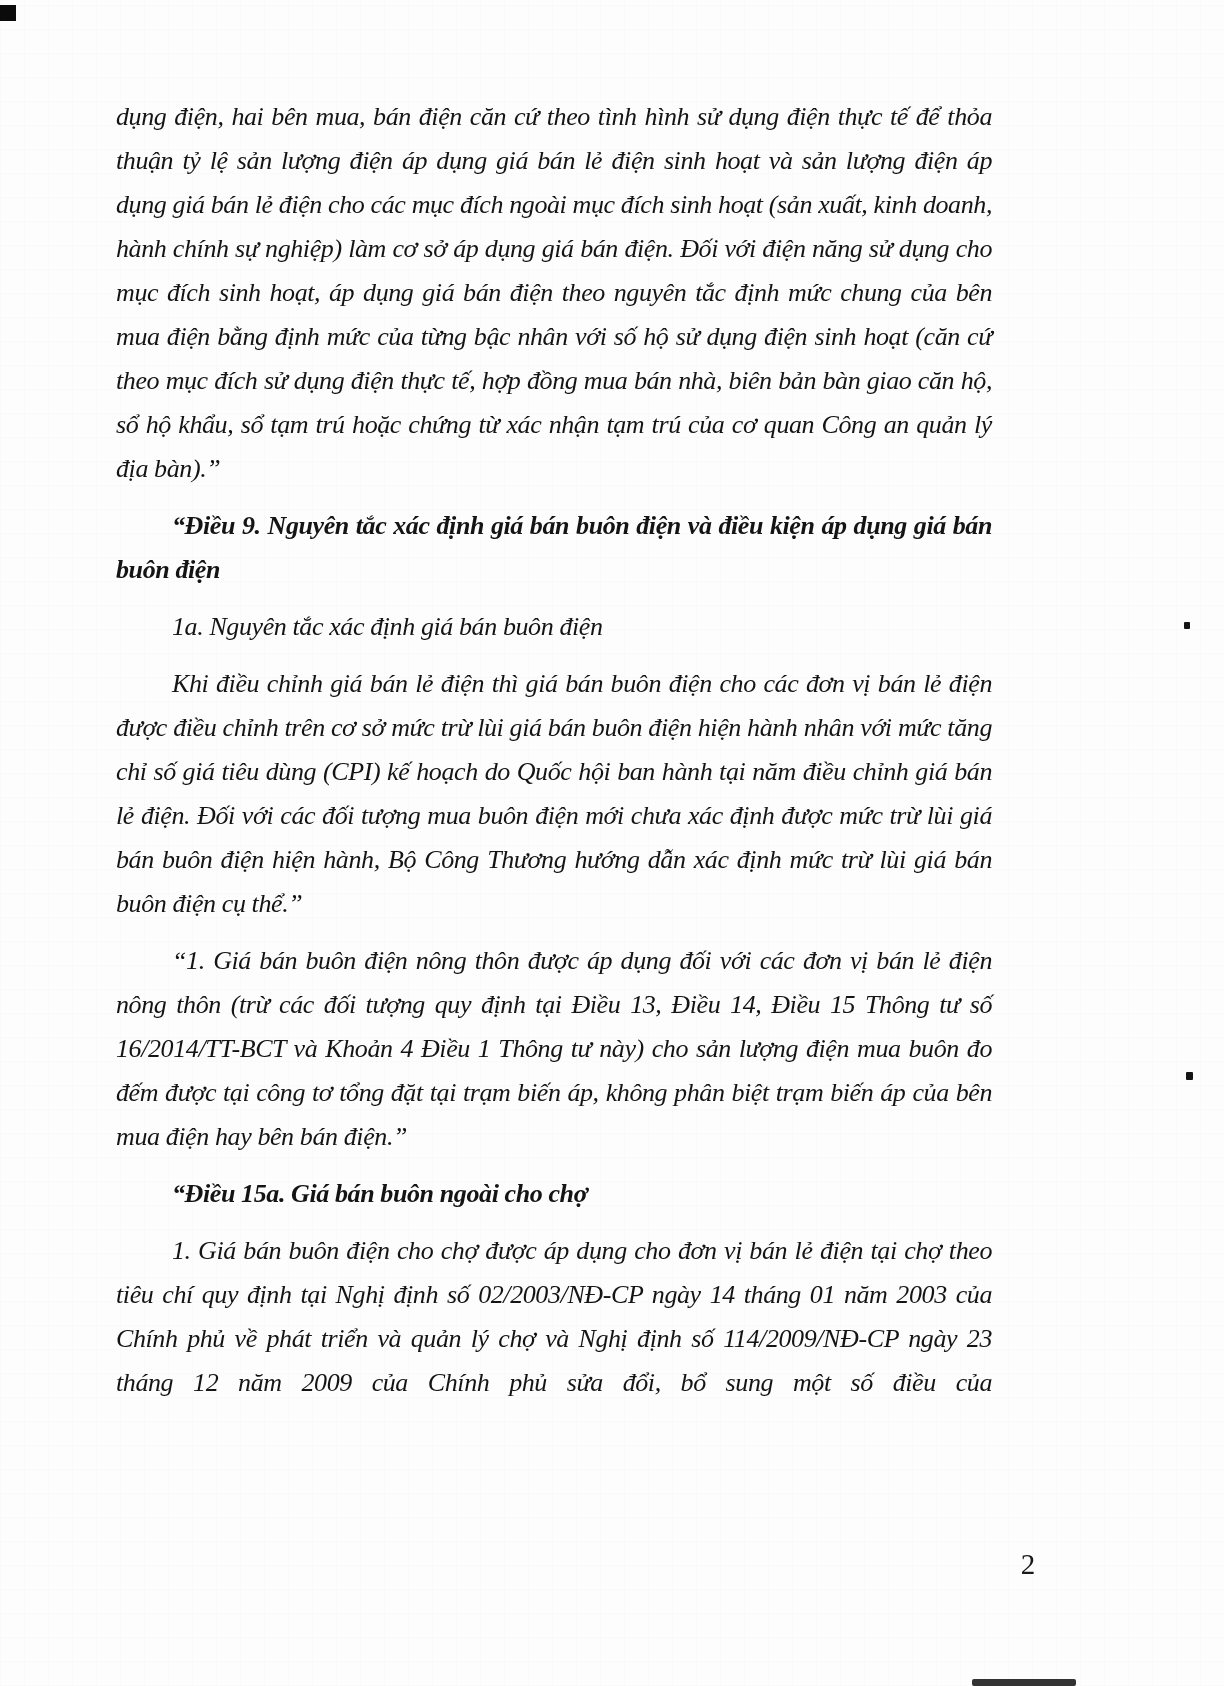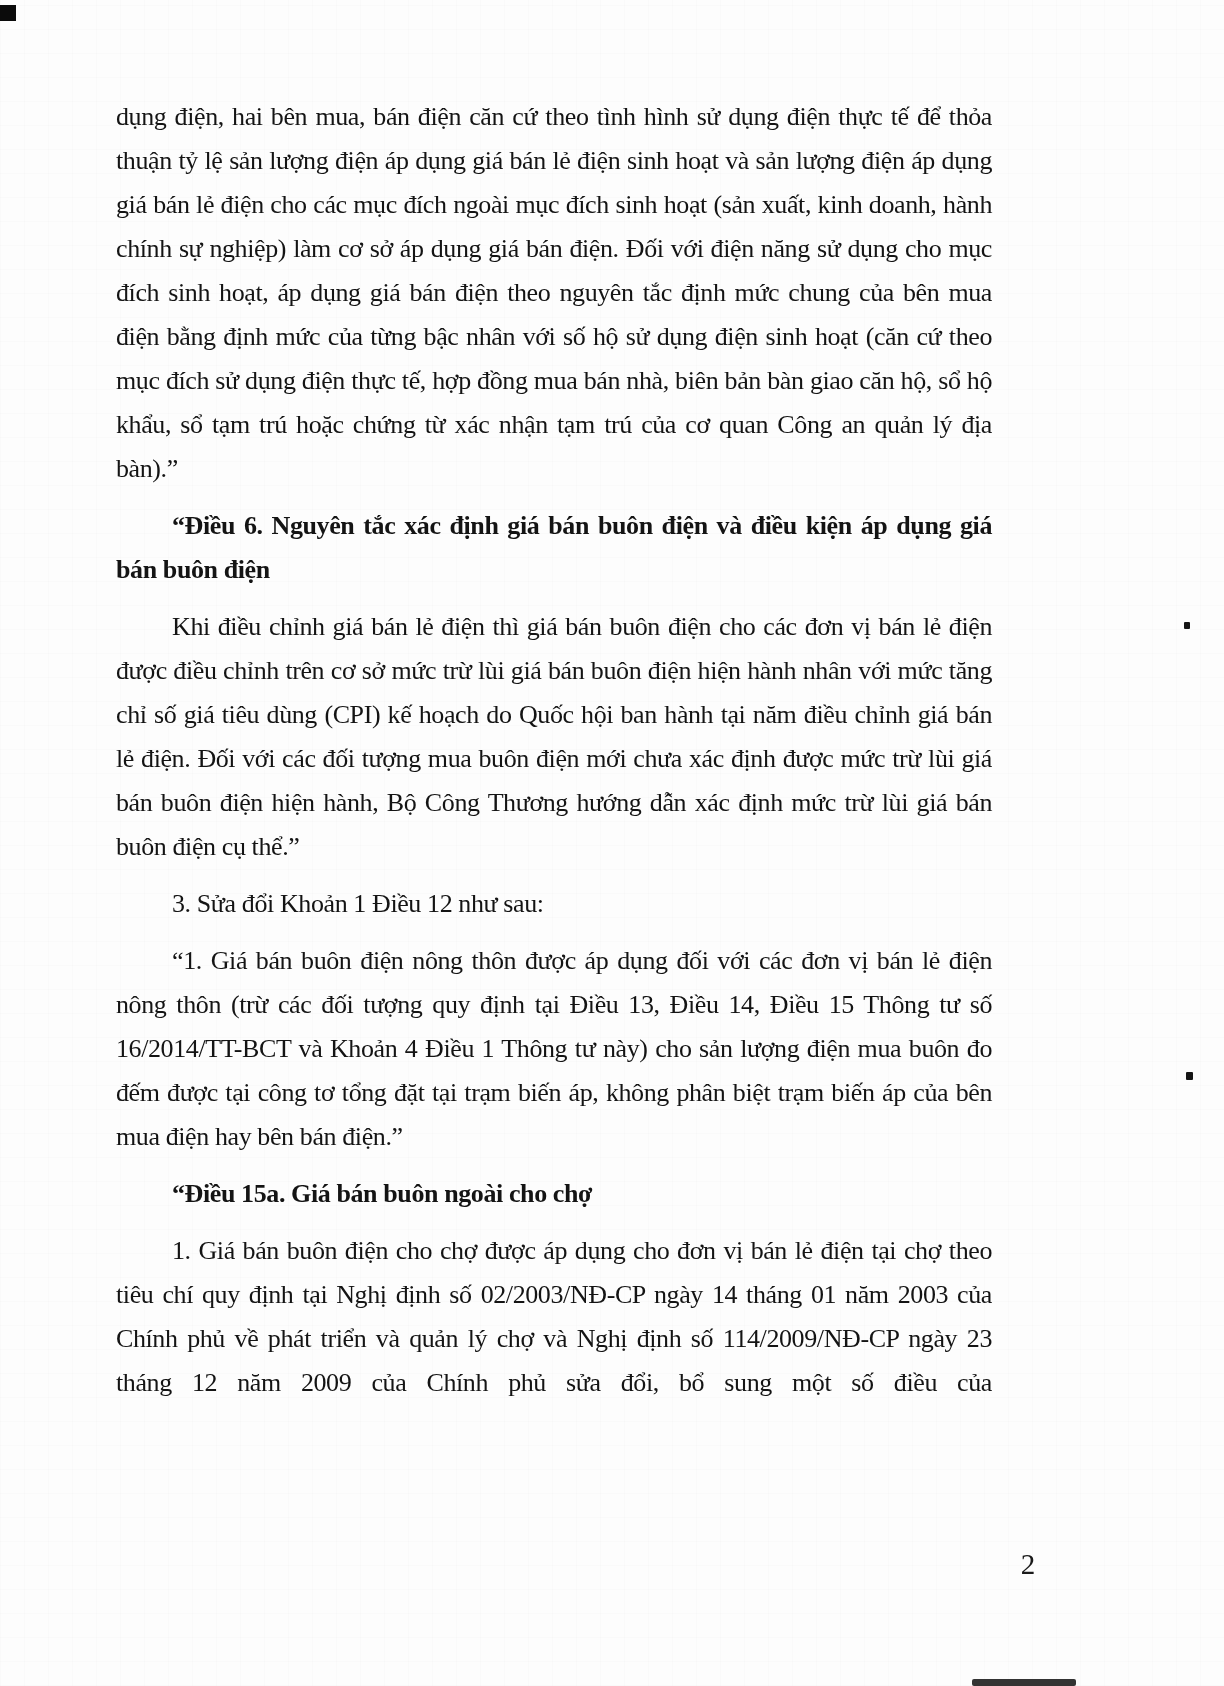--- a/index.html
+++ b/index.html
@@ -26,20 +26,21 @@
     top: 95px;
     width: 876px;
     font-size: 26px;
     line-height: 44px;
     letter-spacing: -0.4px;
     text-align: justify;
   }
   .para {
     margin: 0 0 13px 0;
     text-indent: 56px;
+    font-style: italic;
   }
   .para.no-indent { text-indent: 0; }
   .para.bold { font-weight: bold; }
   .para.fill-last { text-align-last: justify; }
   .page-number {
     position: absolute;
     left: 1008px;
     top: 1548px;
     width: 40px;
     text-align: center;
@@ -55,23 +56,23 @@
 </style>
 </head>
 <body>
 
 <div class="page">
 
   <div class="scan-mark mark-top-left"></div>
 
   <div class="content">
     <p class="para no-indent">dụng điện, hai bên mua, bán điện căn cứ theo tình hình sử dụng điện thực tế để thỏa thuận tỷ lệ sản lượng điện áp dụng giá bán lẻ điện sinh hoạt và sản lượng điện áp dụng giá bán lẻ điện cho các mục đích ngoài mục đích sinh hoạt (sản xuất, kinh doanh, hành chính sự nghiệp) làm cơ sở áp dụng giá bán điện. Đối với điện năng sử dụng cho mục đích sinh hoạt, áp dụng giá bán điện theo nguyên tắc định mức chung của bên mua điện bằng định mức của từng bậc nhân với số hộ sử dụng điện sinh hoạt (căn cứ theo mục đích sử dụng điện thực tế, hợp đồng mua bán nhà, biên bản bàn giao căn hộ, sổ hộ khẩu, sổ tạm trú hoặc chứng từ xác nhận tạm trú của cơ quan Công an quản lý địa bàn).”</p>
-    <p class="para bold">“Điều 6. Nguyên tắc xác định giá bán buôn điện và điều kiện áp dụng giá bán buôn điện</p>
+    <p class="para bold">“Điều 9. Nguyên tắc xác định giá bán buôn điện và điều kiện áp dụng giá bán buôn điện</p>
+    <p class="para">1a. Nguyên tắc xác định giá bán buôn điện</p>
     <p class="para">Khi điều chỉnh giá bán lẻ điện thì giá bán buôn điện cho các đơn vị bán lẻ điện được điều chỉnh trên cơ sở mức trừ lùi giá bán buôn điện hiện hành nhân với mức tăng chỉ số giá tiêu dùng (CPI) kế hoạch do Quốc hội ban hành tại năm điều chỉnh giá bán lẻ điện. Đối với các đối tượng mua buôn điện mới chưa xác định được mức trừ lùi giá bán buôn điện hiện hành, Bộ Công Thương hướng dẫn xác định mức trừ lùi giá bán buôn điện cụ thể.”</p>
-    <p class="para">3. Sửa đổi Khoản 1 Điều 12 như sau:</p>
     <p class="para">“1. Giá bán buôn điện nông thôn được áp dụng đối với các đơn vị bán lẻ điện nông thôn (trừ các đối tượng quy định tại Điều 13, Điều 14, Điều 15 Thông tư số 16/2014/TT-BCT và Khoản 4 Điều 1 Thông tư này) cho sản lượng điện mua buôn đo đếm được tại công tơ tổng đặt tại trạm biến áp, không phân biệt trạm biến áp của bên mua điện hay bên bán điện.”</p>
     <p class="para bold">“Điều 15a. Giá bán buôn ngoài cho chợ</p>
     <p class="para fill-last">1. Giá bán buôn điện cho chợ được áp dụng cho đơn vị bán lẻ điện tại chợ theo tiêu chí quy định tại Nghị định số 02/2003/NĐ-CP ngày 14 tháng 01 năm 2003 của Chính phủ về phát triển và quản lý chợ và Nghị định số 114/2009/NĐ-CP ngày 23 tháng 12 năm 2009 của Chính phủ sửa đổi, bổ sung một số điều của</p>
   </div>
 
   <div class="page-number">2</div>
 
   <div class="speck speck-1"></div>
   <div class="speck speck-2"></div>
   <div class="scan-mark mark-bottom-bar"></div>

